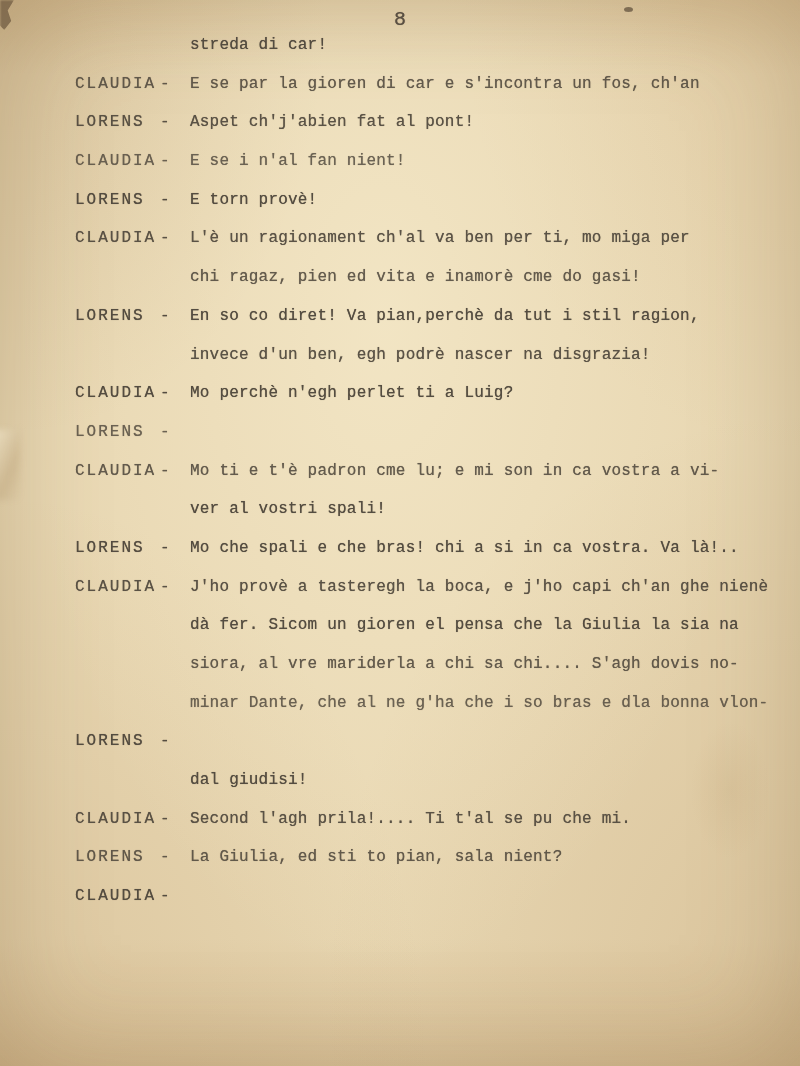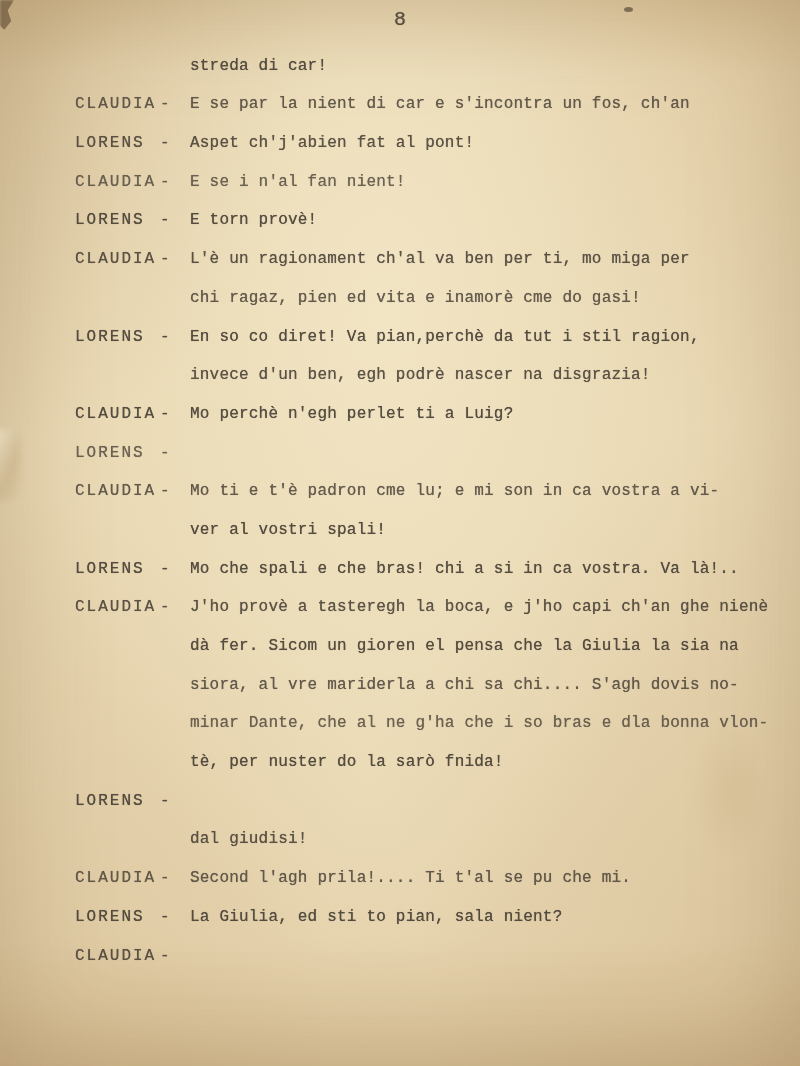--- a/index.html
+++ b/index.html
@@ -19,21 +19,21 @@
       linear-gradient(180deg, rgba(205,172,122,0.28), rgba(0,0,0,0) 7%, rgba(0,0,0,0) 88%, rgba(185,145,95,0.25));
     box-shadow:inset 0 0 110px rgba(120,90,50,0.28);
   }
   .page-number{
     position:absolute;top:8px;left:0;width:800px;text-align:center;
     font-size:20px;color:#4b4238;opacity:.9;
     text-shadow:0 0 0.8px rgba(72,62,48,0.8);
   }
   .lines{position:absolute;top:36px;left:0;right:0;}
   .row{
-    display:flex;align-items:flex-end;height:38.7px;
+    display:flex;align-items:flex-start;height:38.7px;
     padding-left:75px;
     color:#4b443a;font-size:16px;white-space:pre;
     text-shadow:0 0 0.7px rgba(72,62,48,0.85);
     opacity:.94;
   }
   .row:nth-child(3n){opacity:.9}
   .row:nth-child(5n+2){opacity:.85}
   .row:nth-child(7n+4){opacity:.8}
   .speaker{display:inline-block;width:85px;letter-spacing:2px;flex:0 0 85px;}
   .dash{display:inline-block;width:30px;flex:0 0 30px;}
@@ -66,21 +66,21 @@
   <div class="page-number">8</div>
   <div class="lines">
       <div class="row">
     <span class="speaker"></span>
     <span class="dash"></span>
     <span class="text">streda di car!</span>
   </div>
       <div class="row">
     <span class="speaker">CLAUDIA</span>
     <span class="dash">-</span>
-    <span class="text">E se par la nient di car e s'incontra un fos, ch'an</span>
+    <span class="text">E se par la gioren di car e s'incontra un fos, ch'an</span>
   </div>
       <div class="row">
     <span class="speaker">LORENS</span>
     <span class="dash">-</span>
     <span class="text">Aspet ch'j'abien fat al pont!</span>
   </div>
       <div class="row">
     <span class="speaker">CLAUDIA</span>
     <span class="dash">-</span>
     <span class="text">E se i n'al fan nient!</span>
@@ -148,25 +148,20 @@
     <span class="speaker"></span>
     <span class="dash"></span>
     <span class="text">siora, al vre mariderla a chi sa chi.... S'agh dovis no-</span>
   </div>
       <div class="row">
     <span class="speaker"></span>
     <span class="dash"></span>
     <span class="text">minar Dante, che al ne g'ha che i so bras e dla bonna vlon-</span>
   </div>
       <div class="row">
-    <span class="speaker"></span>
-    <span class="dash"></span>
-    <span class="text">tè, per nuster do la sarò fnida!</span>
-  </div>
-      <div class="row">
     <span class="speaker">LORENS</span>
     <span class="dash">-</span>
   </div>
       <div class="row">
     <span class="speaker"></span>
     <span class="dash"></span>
     <span class="text">dal giudisi!</span>
   </div>
       <div class="row">
     <span class="speaker">CLAUDIA</span>

